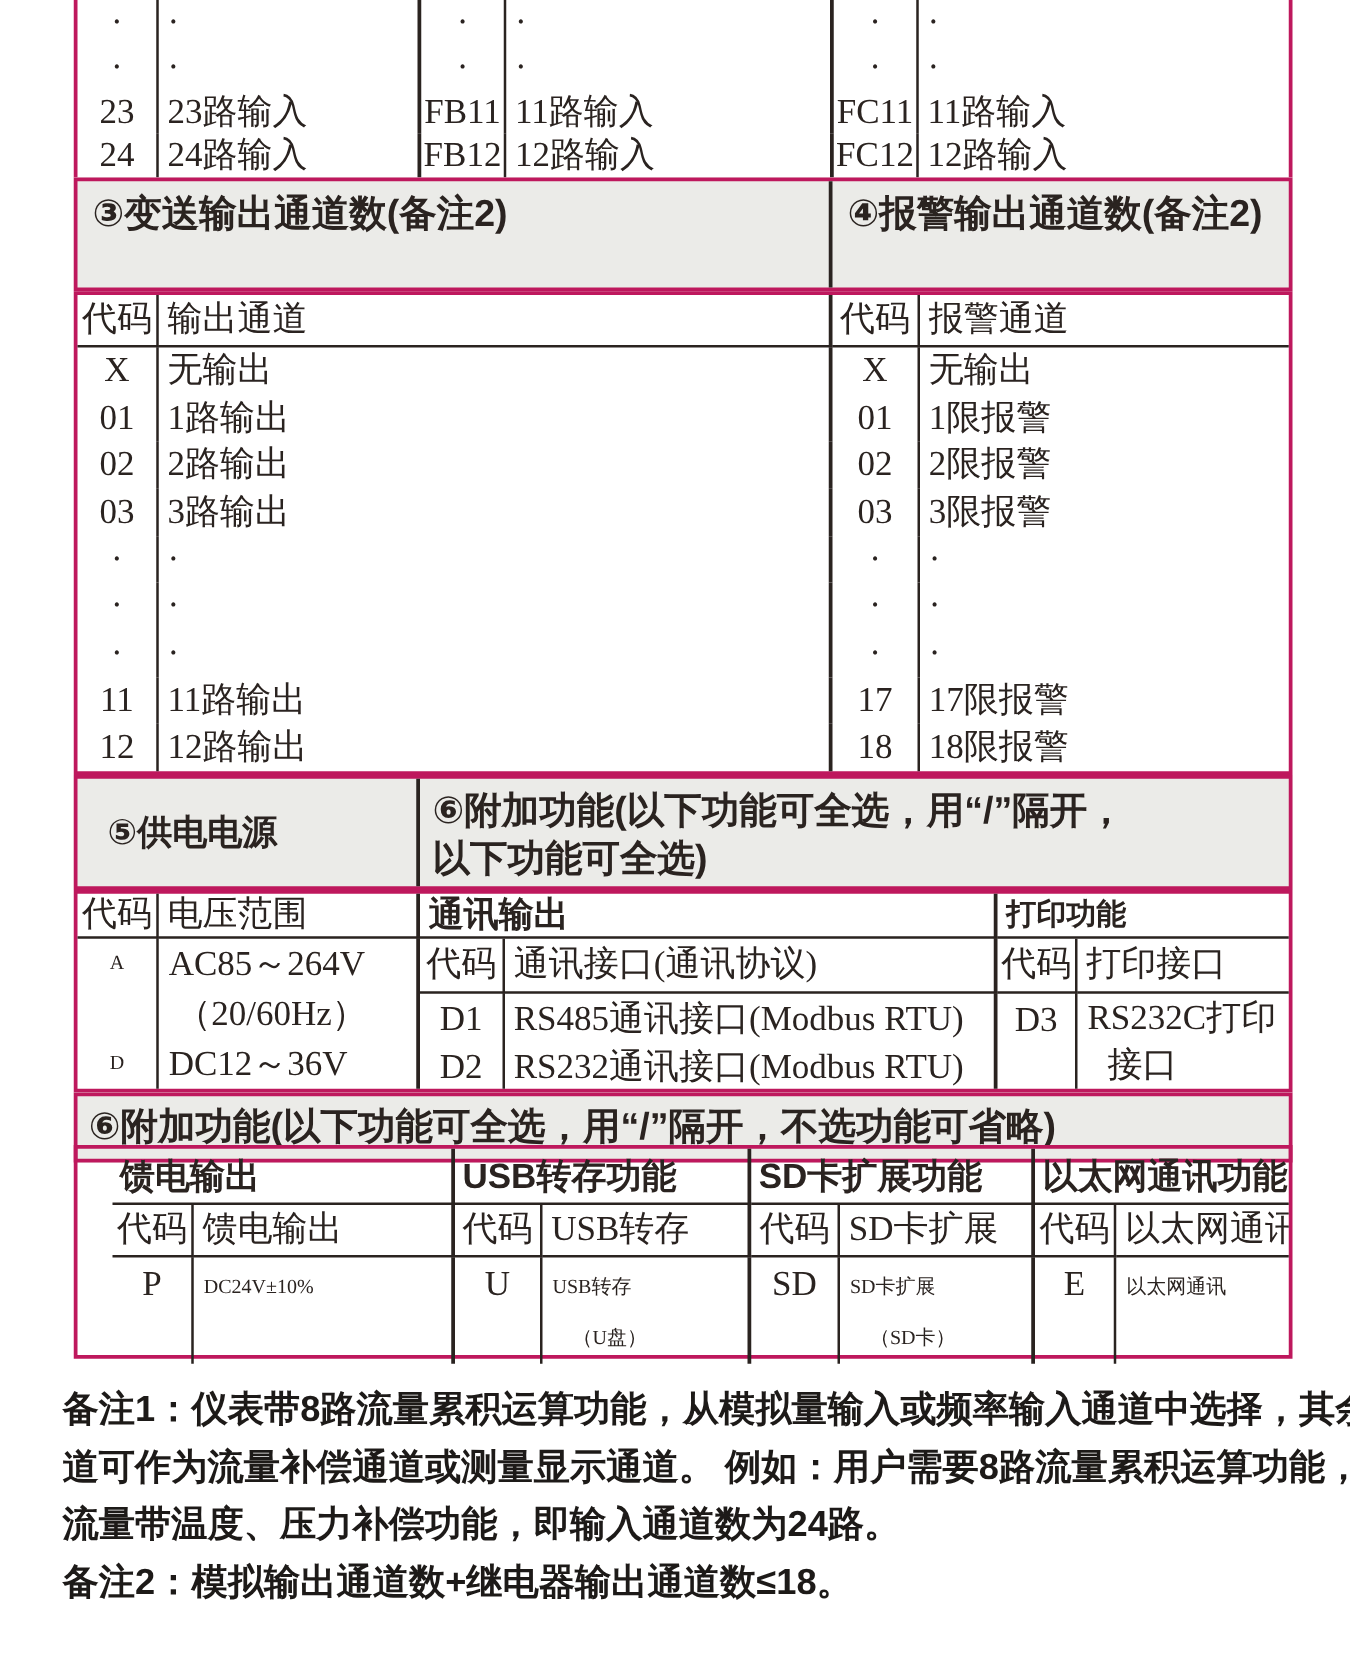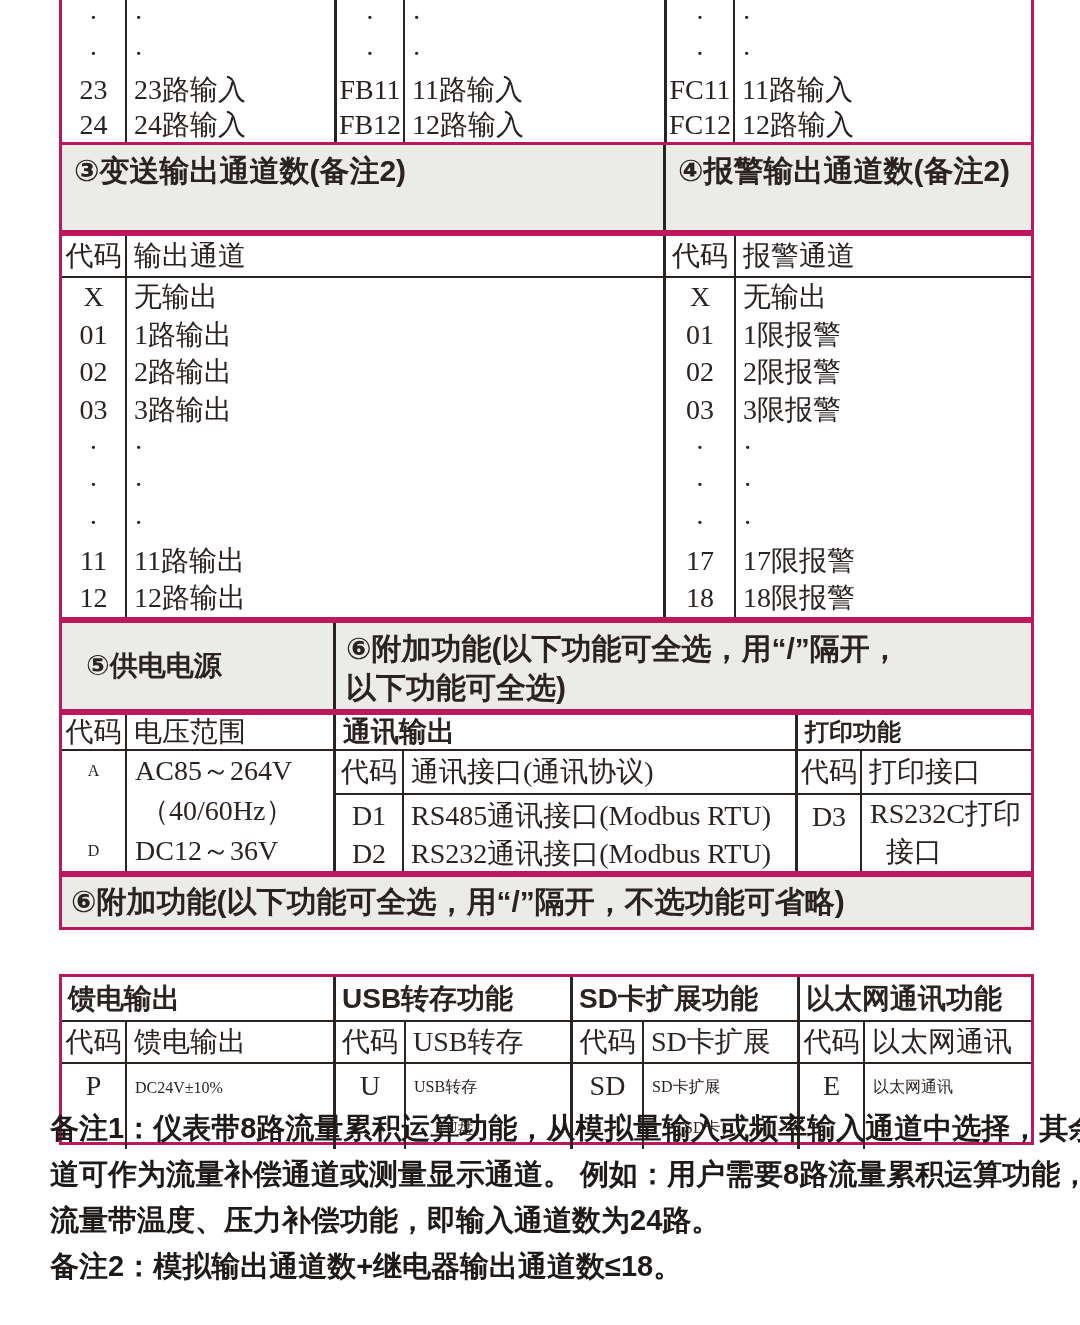--- a/index.html
+++ b/index.html
@@ -44,23 +44,23 @@
           grid-template-rows:42px repeat(9,1fr); }
   
   #secD { top:620px; height:92px; grid-template-columns:274px 1fr; }
   
   #secE { top:712px; height:162px;
           grid-template-columns:65px 209px 68px 394px 64px 1fr;
           grid-template-rows:36px 44px 41px 1fr; }
   
   #secF { top:874px; height:56px; grid-template-columns:1fr; }
   
-  #secG { top:974px; height:171px;
+  #secG { top:916px; height:171px;
           grid-template-columns:65px 209px 70px 167px 71px 156px 65px 1fr;
-          grid-template-rows:45px 42px 1fr; }
+          grid-template-rows:45px 42px 1fr;padding-left:28px; }
   .title-cell { font-size:28px; padding-left:6px; }
   .notes {
     position:absolute; left:50px; top:1112px; width:1005px;
     font-family:"Liberation Sans","DejaVu Sans",sans-serif;
     font-weight:bold; font-size:29px; color:#1d1a18;
   }
   .notes .nline { line-height:33px; margin-bottom:13px; white-space:nowrap; }
   .ind { padding-left:16px; }
 </style>
 </head>
@@ -169,21 +169,21 @@
     <div class="c desc sans br3 bb2" style="grid-column:3 / span 2;grid-row:1;font-size:28px;">通讯输出</div>
     <div class="c desc sans bb2" style="grid-column:5 / span 2;grid-row:1;font-size:24px;">打印功能</div>
 
     <div class="lines br2" style="grid-column:1;grid-row:2 / span 3;">
       <div class="ln" style="justify-content:center;">A</div>
       <div class="ln" style="justify-content:center;"></div>
       <div class="ln" style="justify-content:center;">D</div>
     </div>
     <div class="lines br3" style="grid-column:2;grid-row:2 / span 3;font-size:28px;">
       <div class="ln" style="padding-left:8px;">AC85～264V</div>
-      <div class="ln ind" style="padding-left:14px;">（40/60Hz）</div>
+      <div class="ln ind" style="padding-left:14px;">（20/60Hz）</div>
       <div class="ln" style="padding-left:8px;">DC12～36V</div>
     </div>
 
     <div class="c code br2 bb2" style="grid-column:3;grid-row:2;">代码</div>
     <div class="c desc br3 bb2" style="grid-column:4;grid-row:2;">通讯接口(通讯协议)</div>
     <div class="c code br2" style="grid-column:3;grid-row:3;">D1</div>
     <div class="c desc br3" style="grid-column:4;grid-row:3;">RS485通讯接口(Modbus RTU)</div>
     <div class="c code br2" style="grid-column:3;grid-row:4;">D2</div>
     <div class="c desc br3" style="grid-column:4;grid-row:4;">RS232通讯接口(Modbus RTU)</div>
 

